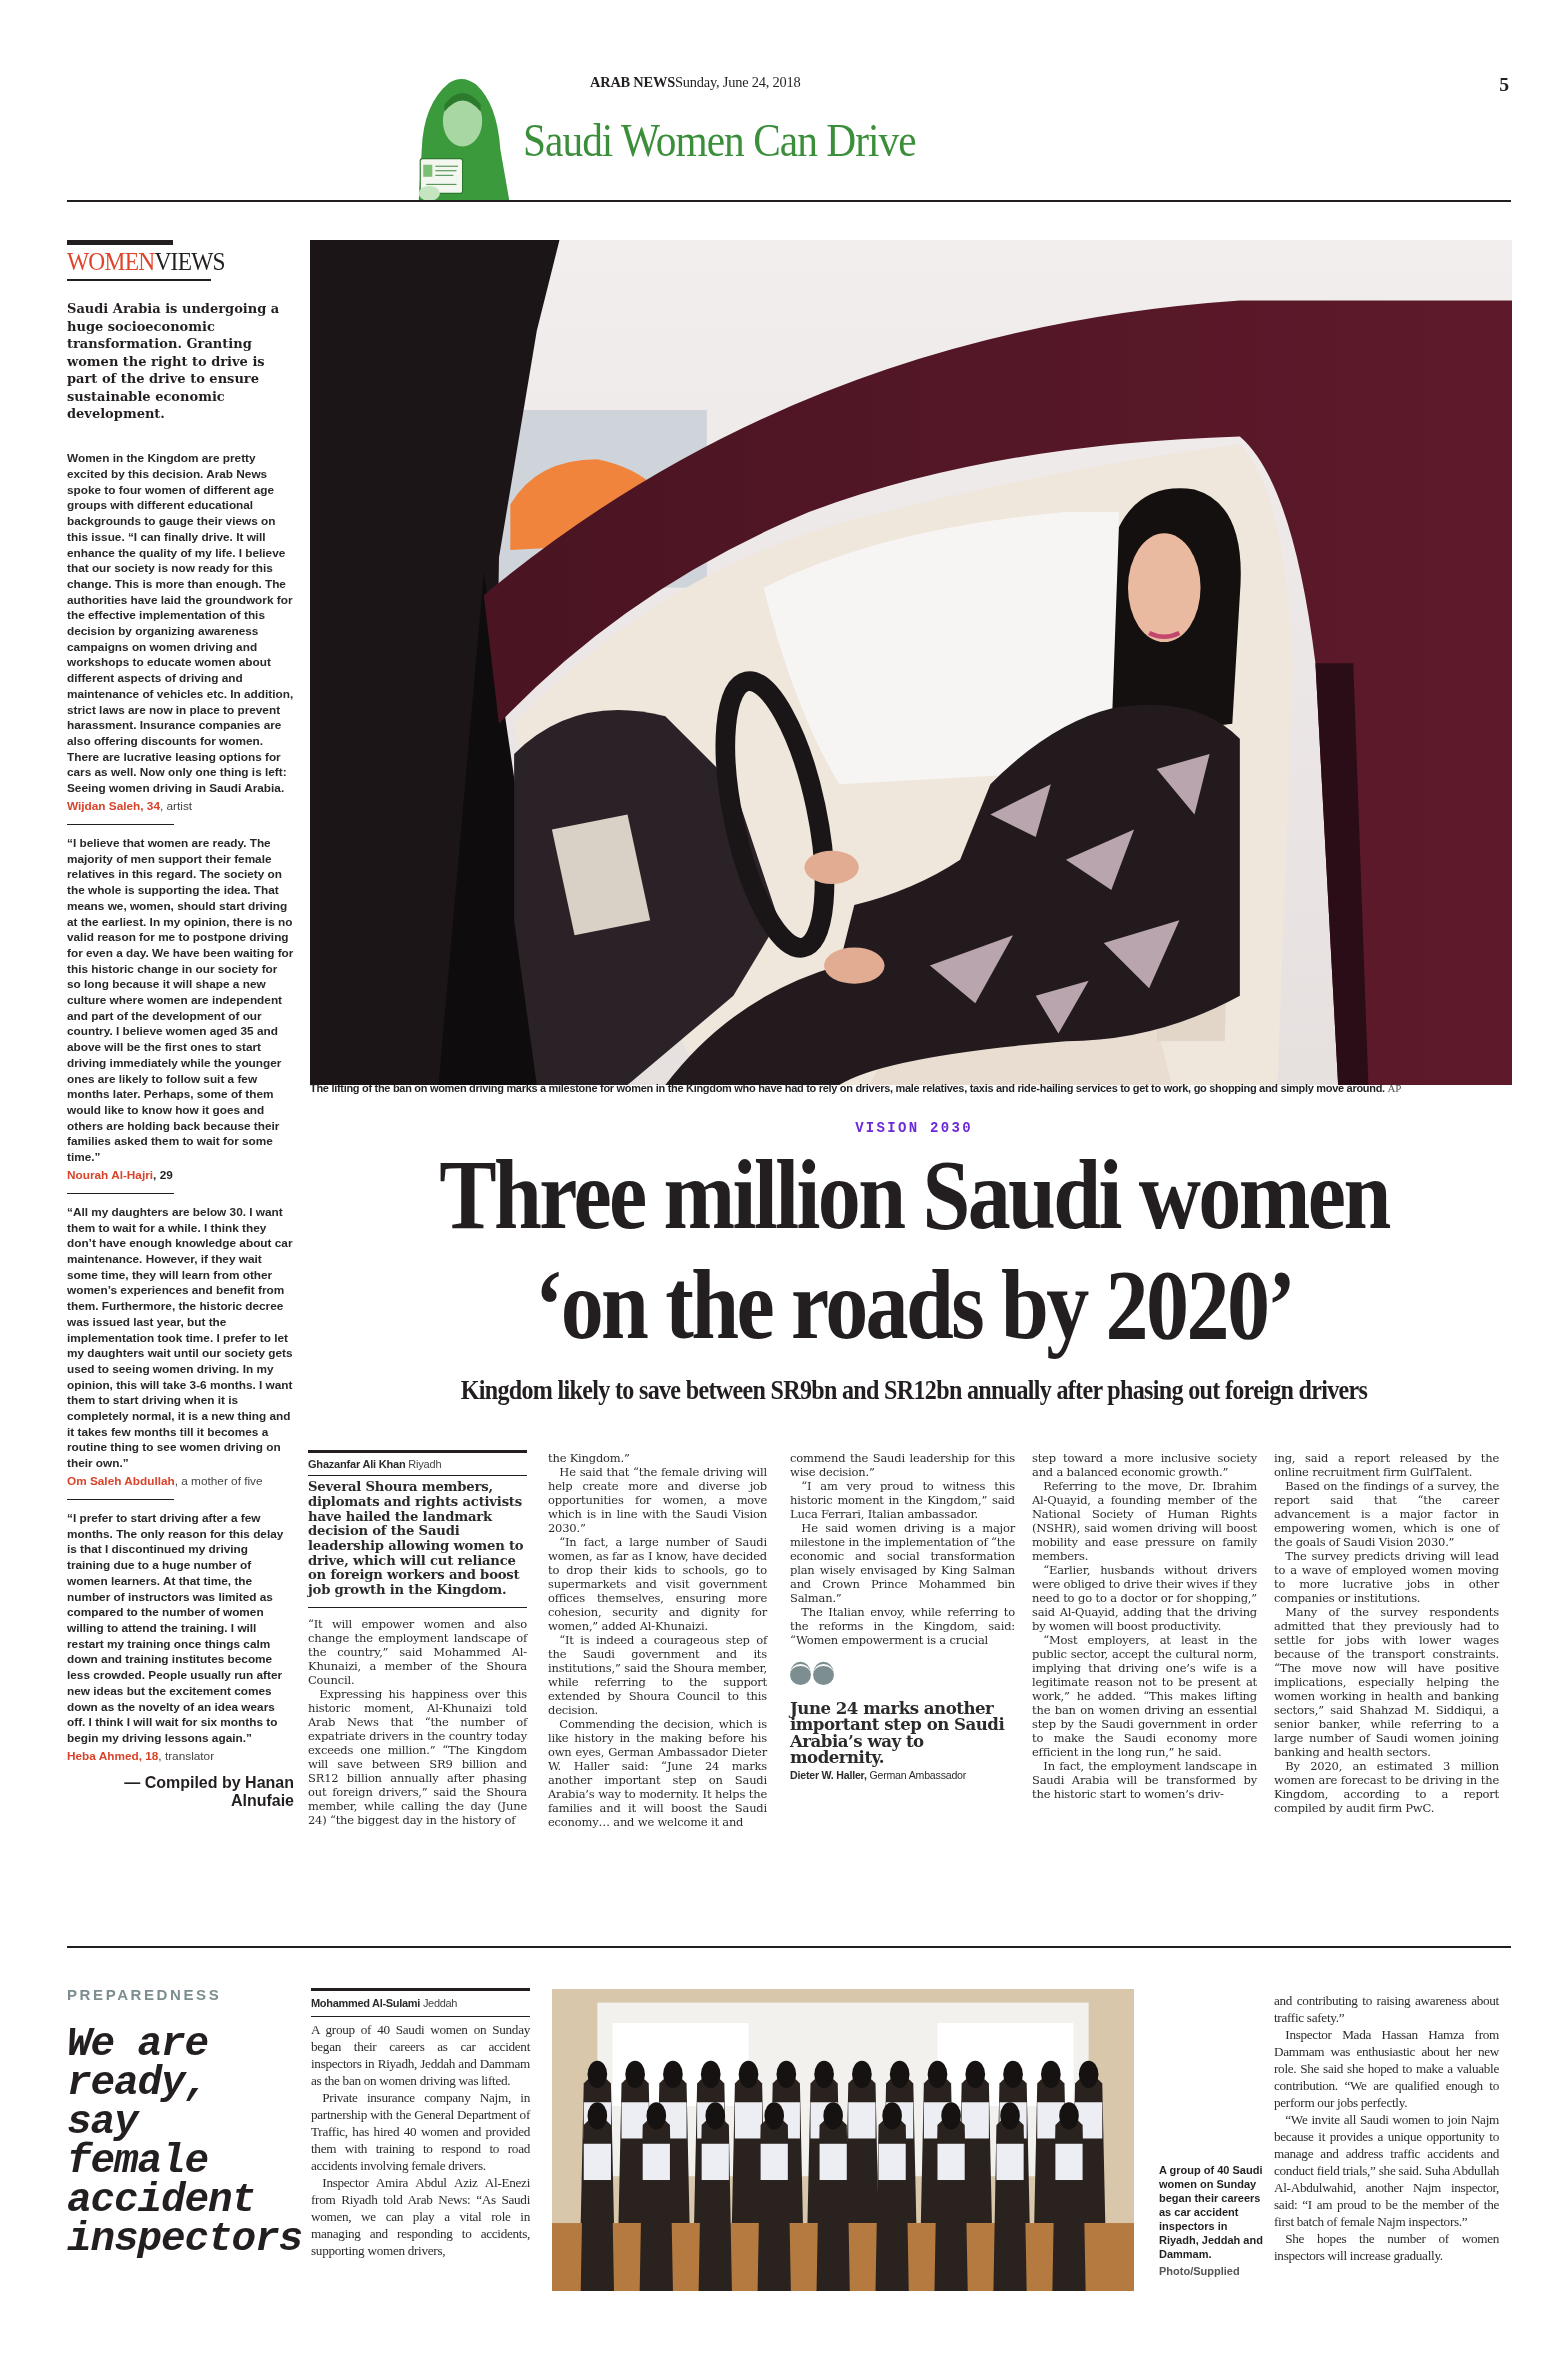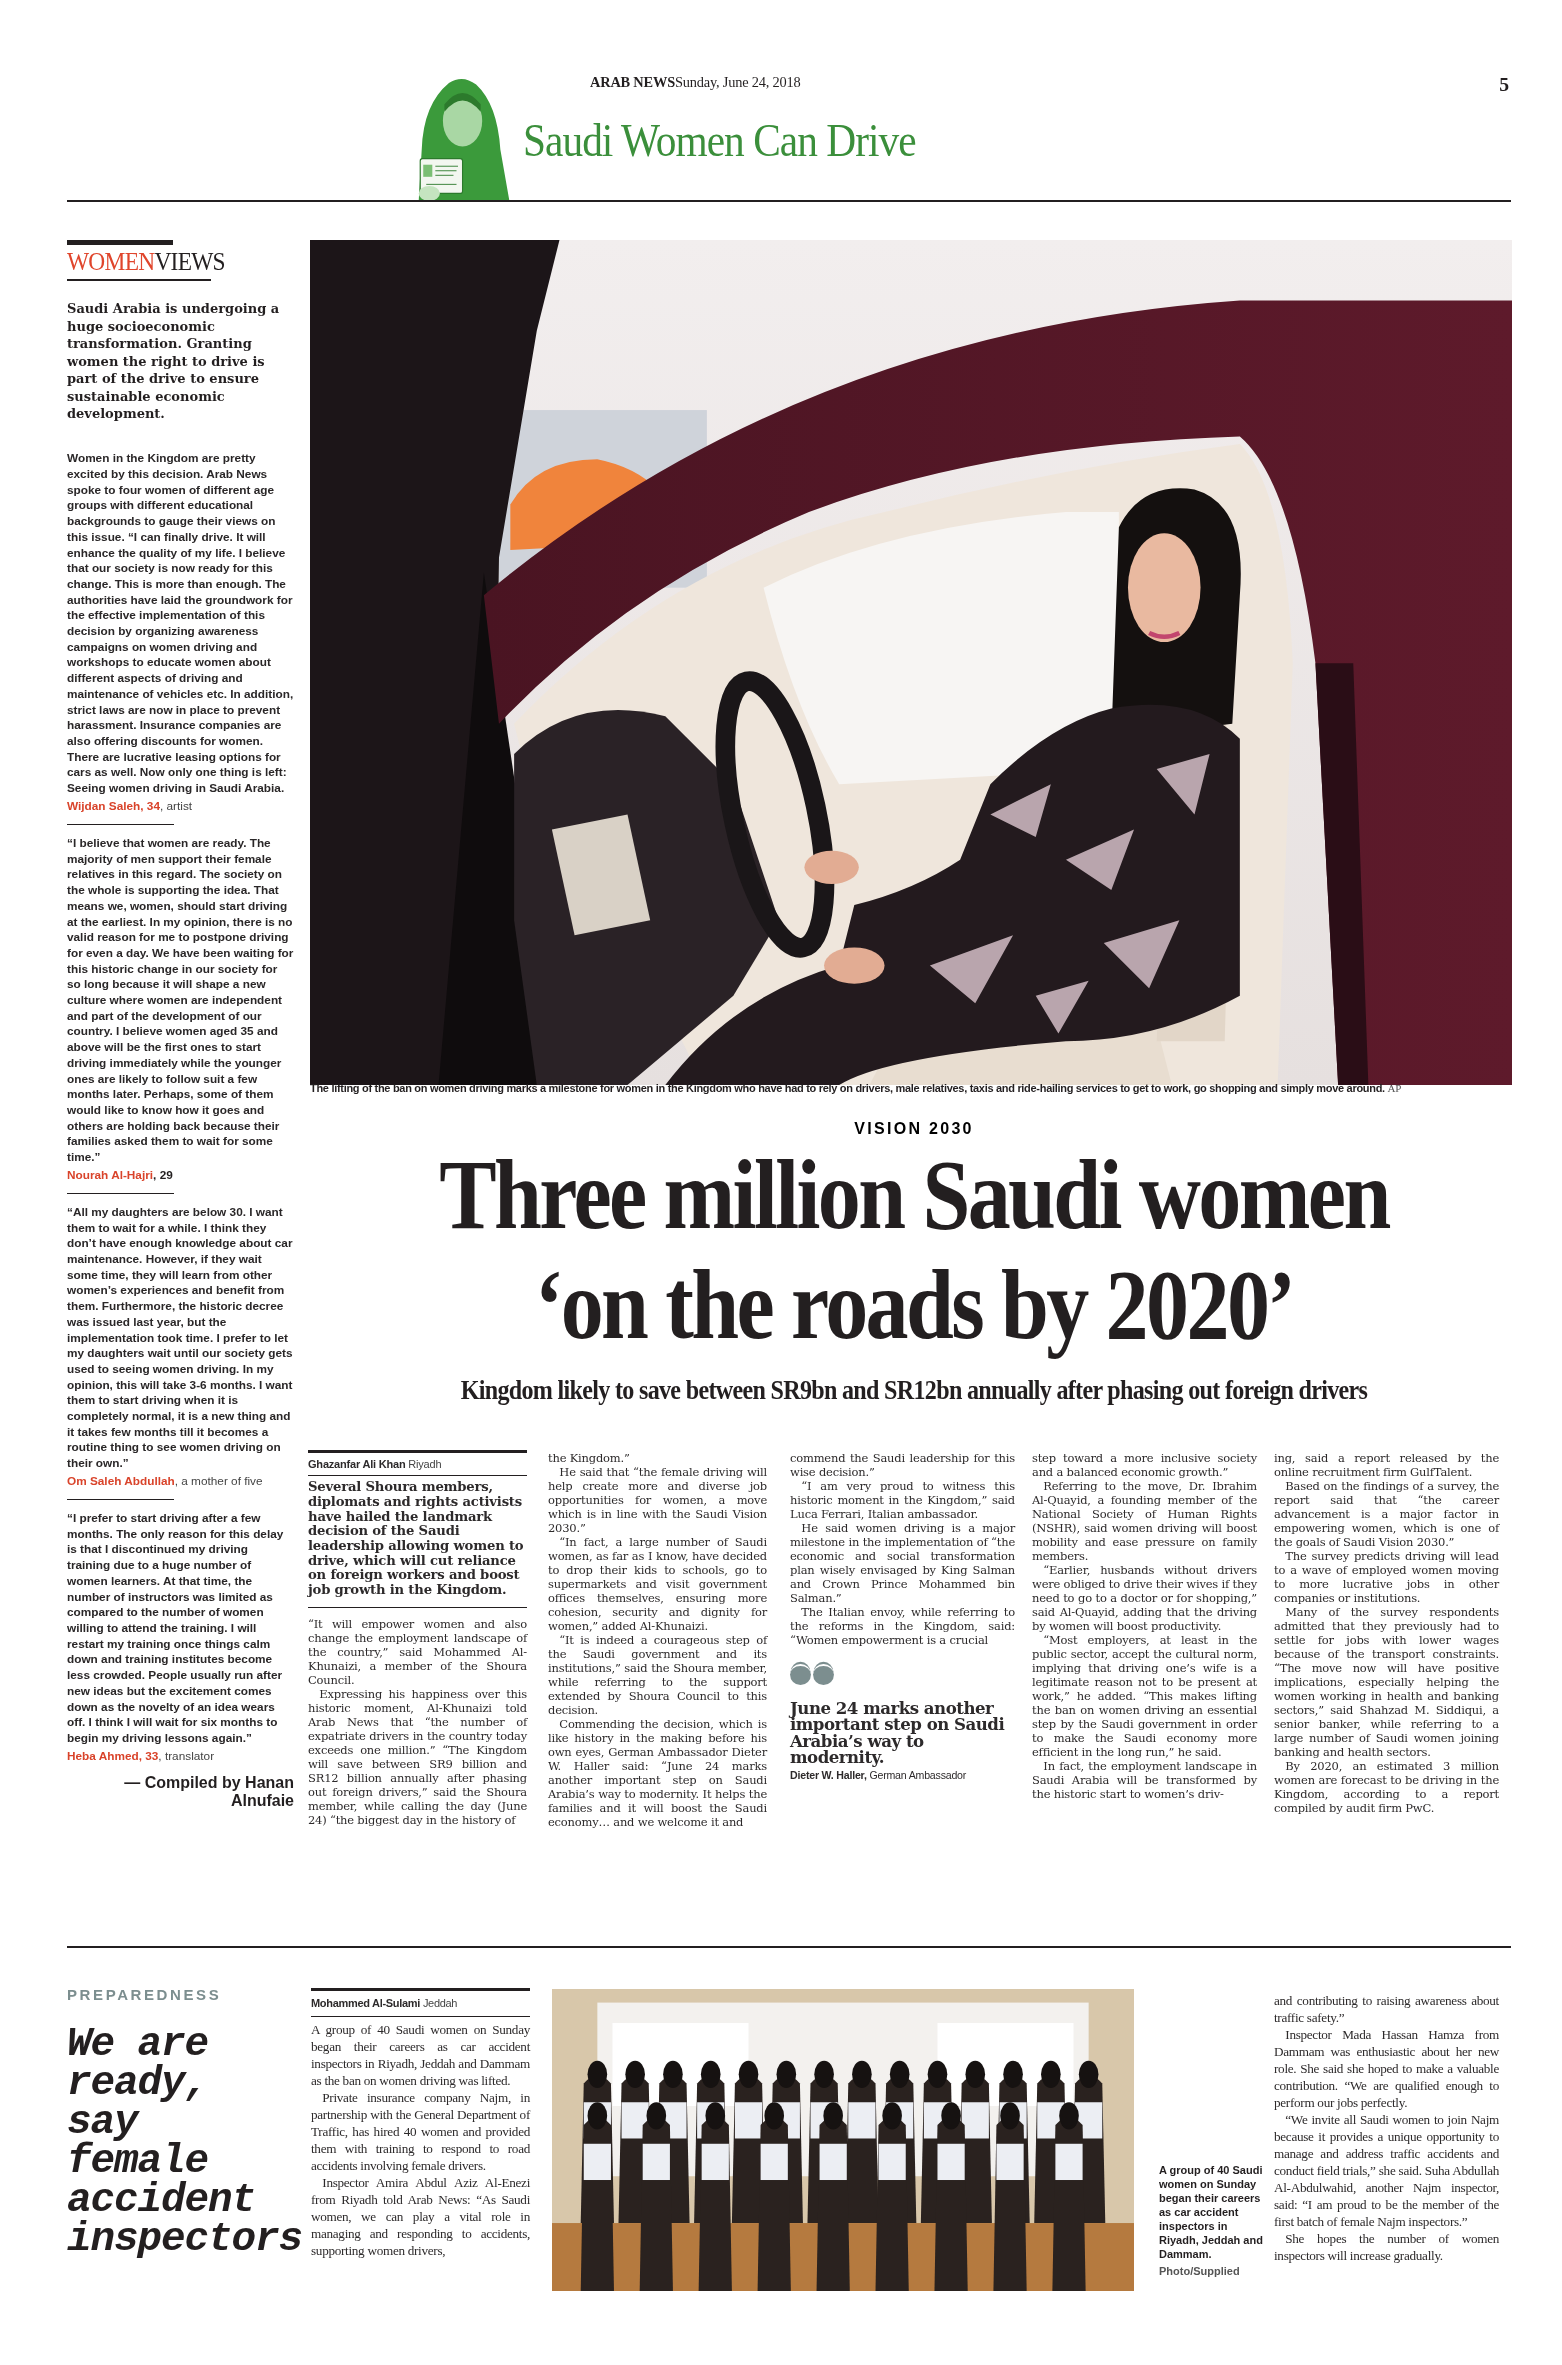--- a/index.html
+++ b/index.html
@@ -28,21 +28,21 @@
   .wv-attr .role { color: #444; }
   .wv-sep { width: 107px; height: 1.5px; background: #231f20; margin: 9px 0 10.6px; }
   .wv-compiled { font-family: "Liberation Sans", sans-serif; font-weight: bold; font-size: 16px; text-align: right; margin-top: 9px; }
 
   
   .main-photo { position: absolute; left: 310px; top: 240px; width: 1202px; height: 845px; overflow: hidden; background: #ede8e6; }
   .main-caption { position: absolute; left: 310px; top: 1082px; width: 1209px; font-family: "Liberation Sans", sans-serif; font-size: 11px; font-weight: bold; letter-spacing: -0.3px; white-space: nowrap; }
   .main-caption .credit { font-weight: normal; color: #555; font-family: Liberation Serif, serif; }
 
   
-  .kicker { position: absolute; left: 302px; width: 1224px; top: 1120px; text-align: center; font-family: Liberation Sans, sans-serif; font-weight: bold; font-size: 16px; letter-spacing: 2.3px; color: #000000; }
+  .kicker { position: absolute; left: 302px; width: 1224px; top: 1120px; text-align: center; font-family: Liberation Mono, monospace; font-weight: bold; font-size: 14px; letter-spacing: 2.3px; color: #6d28d9; }
   .headline { position: absolute; left: 302px; width: 1224px; top: 1140px; text-align: center; font-family: "Liberation Serif", serif; font-size: 100px; line-height: 110px; letter-spacing: -3px; transform: scaleX(0.86); transform-origin: center; }
   .subhead { position: absolute; left: 302px; width: 1224px; top: 1374px; text-align: center; font-family: "Liberation Serif", serif; font-size: 28px; letter-spacing: -0.8px; transform: scaleX(0.86); transform-origin: center; white-space: nowrap; }
 
   
   .col { position: absolute; font-family: "DejaVu Serif", serif; font-size: 11.5px; line-height: 14px; text-align: justify; color: #2d2a2b; letter-spacing: -0.2px; }
   .col p { text-indent: 0; }
   .col p.ind { text-indent: 11.3px; }
   .c1 { left: 308px; top: 1450px; width: 219px; }
   .c2 { left: 548px; top: 1451px; width: 219px; }
   .c3 { left: 790px; top: 1451px; width: 225px; }
@@ -117,21 +117,21 @@
   <div class="wv-sep"></div>
 
   <div>
     <p class="wv-quote">“All my daughters are below 30. I want them to wait for a while. I think they don’t have enough knowledge about car maintenance. However, if they wait some time, they will learn from other women’s experiences and benefit from them. Furthermore, the historic decree was issued last year, but the implementation took time. I prefer to let my daughters wait until our society gets used to seeing women driving. In my opinion, this will take 3-6 months. I want them to start driving when it is completely normal, it is a new thing and it takes few months till it becomes a routine thing to see women driving on their own.”</p>
     <p class="wv-attr"><span class="name">Om Saleh Abdullah</span><span class="role">, a mother of five</span></p>
   </div>
   <div class="wv-sep"></div>
 
   <div>
     <p class="wv-quote">“I prefer to start driving after a few months. The only reason for this delay is that I discontinued my driving training due to a huge number of women learners. At that time, the number of instructors was limited as compared to the number of women willing to attend the training. I will restart my training once things calm down and training institutes become less crowded. People usually run after new ideas but the excitement comes down as the novelty of an idea wears off. I think I will wait for six months to begin my driving lessons again.”</p>
-    <p class="wv-attr"><span class="name">Heba Ahmed, 33</span><span class="role">, translator</span></p>
+    <p class="wv-attr"><span class="name">Heba Ahmed, 18</span><span class="role">, translator</span></p>
   </div>
   <p class="wv-compiled">— Compiled by Hanan Alnufaie</p>
 </aside>
 
 <div class="main-photo" aria-label="Woman seated in the driver's seat of a maroon car">
   <svg width="1202" height="845" viewBox="0 0 1590 1118" preserveAspectRatio="none">
     <defs>
       <linearGradient id="bg" x1="0" y1="0" x2="0" y2="1">
         <stop offset="0" stop-color="#f2eeee"></stop>
           <stop offset="1" stop-color="#e6e0df"></stop>

